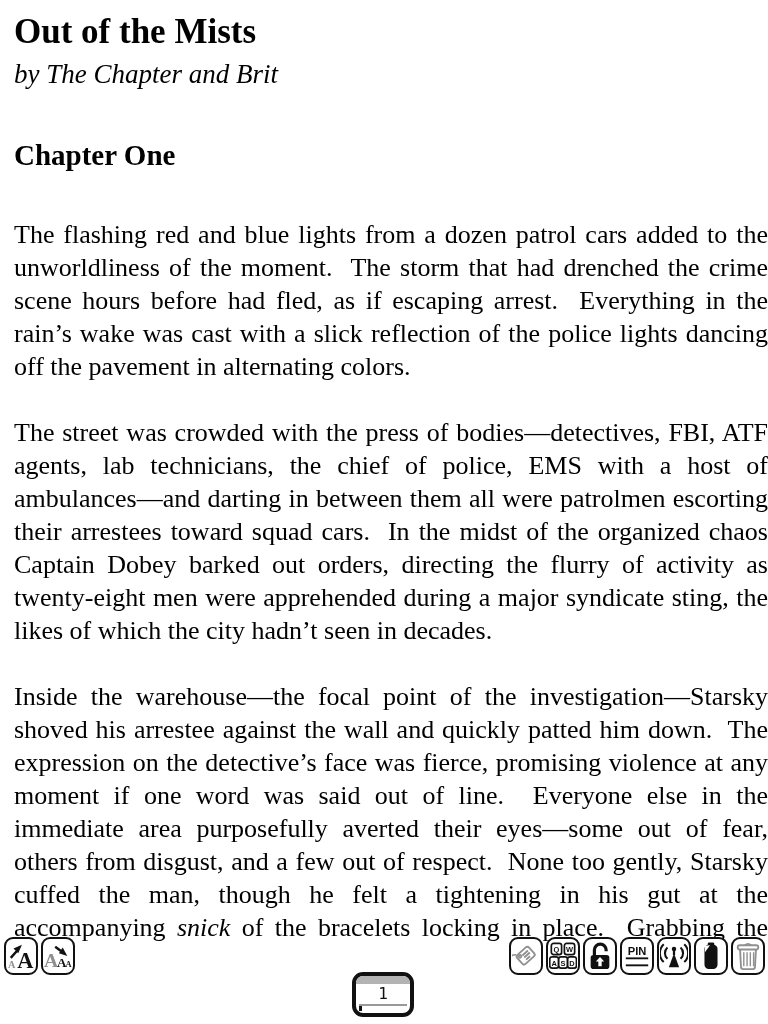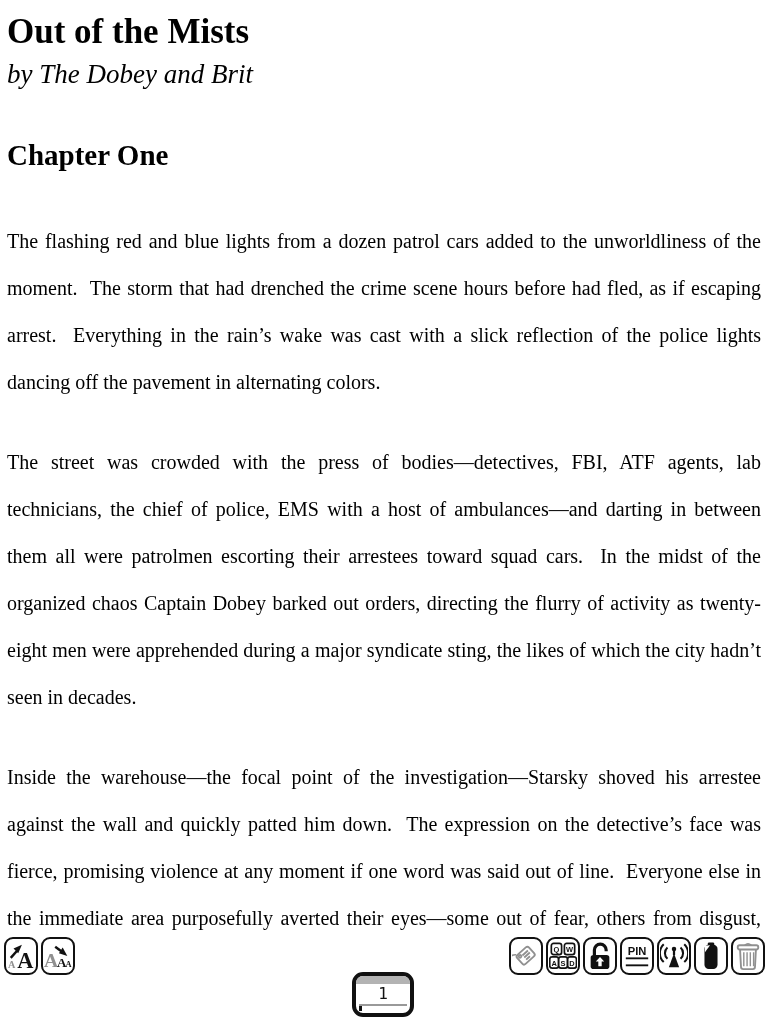--- a/index.html
+++ b/index.html
@@ -4,33 +4,33 @@
 <style>
   html, body { margin:0; padding:0; }
   body {
     width:768px; height:1024px; background:#ffffff; overflow:hidden;
     font-family:"Liberation Serif", serif; color:#000;
   }
   .screen { position:relative; width:768px; height:1024px; background:#fff; }
 
   
   .page-text {
-    position:absolute; left:7px; top:0; width:754px; height:941px; overflow:hidden;
+    position:absolute; left:14px; top:0; width:754px; height:941px; overflow:hidden;
   }
   .book-title {
     margin:12px 0 0 0; font-size:35px; font-weight:bold; line-height:1.15;
   }
   .byline {
     margin-top:7px; font-size:27px; font-style:italic; line-height:1.15;
   }
   .chapter {
     margin:49px 0 0 0; font-size:29px; font-weight:bold; line-height:1.15;
   }
   .para {
-    margin:33px 0 0 0; font-size:20px; line-height:47px;
+    margin:33px 0 0 0; font-size:26px; line-height:33px;
     text-align:justify; white-space:pre-wrap;
   }
   .para.first { margin-top:45px; }
   .para.clipped { text-align-last:justify; }
   .italic { font-style:italic;margin-top:29px; }
 
   
   .toolbar-left  { position:absolute; left:4px;  top:937px; display:flex; gap:3px; }
   .toolbar-right { position:absolute; right:3px; top:937px; display:flex; gap:3px; }
   .tb-btn {
@@ -57,21 +57,21 @@
   }
   .pi-fill { height:100%; background:#111; }
 </style>
 </head>
 <body>
 
 <div class="screen">
 
   <main class="page-text">
     <h1 class="book-title">Out of the Mists</h1>
-    <div class="byline">by The Dobey and Brit</div>
+    <div class="byline">by The Chapter and Brit</div>
     <h2 class="chapter">Chapter One</h2>
 
     <p class="para first"><span>The flashing red and blue lights from a dozen patrol cars added to the unworldliness of the moment.  The storm that had drenched the crime scene hours before had fled, as if escaping arrest.  Everything in the rain’s wake was cast with a slick reflection of the police lights dancing off the pavement in alternating colors.</span></p>
 
     <p class="para"><span>The street was crowded with the press of bodies—detectives, FBI, ATF agents, lab technicians, the chief of police, EMS with a host of ambulances—and darting in between them all were patrolmen escorting their arrestees toward squad cars.  In the midst of the organized chaos Captain Dobey barked out orders, directing the flurry of activity as twenty-eight men were apprehended during a major syndicate sting, the likes of which the city hadn’t seen in decades.</span></p>
 
     <p class="para clipped"><span>Inside the warehouse—the focal point of the investigation—Starsky shoved his arrestee against the wall and quickly patted him down.  The expression on the detective’s face was fierce, promising violence at any moment if one word was said out of line.  Everyone else in the immediate area purposefully averted their eyes—some out of fear, others from disgust, and a few out of respect.  None too gently, Starsky cuffed the man, though he felt a tightening in his gut at the accompanying </span><span class="italic">snick</span><span> of the bracelets locking in place.  Grabbing the</span></p>
   </main>
 
   <div class="toolbar-left">

